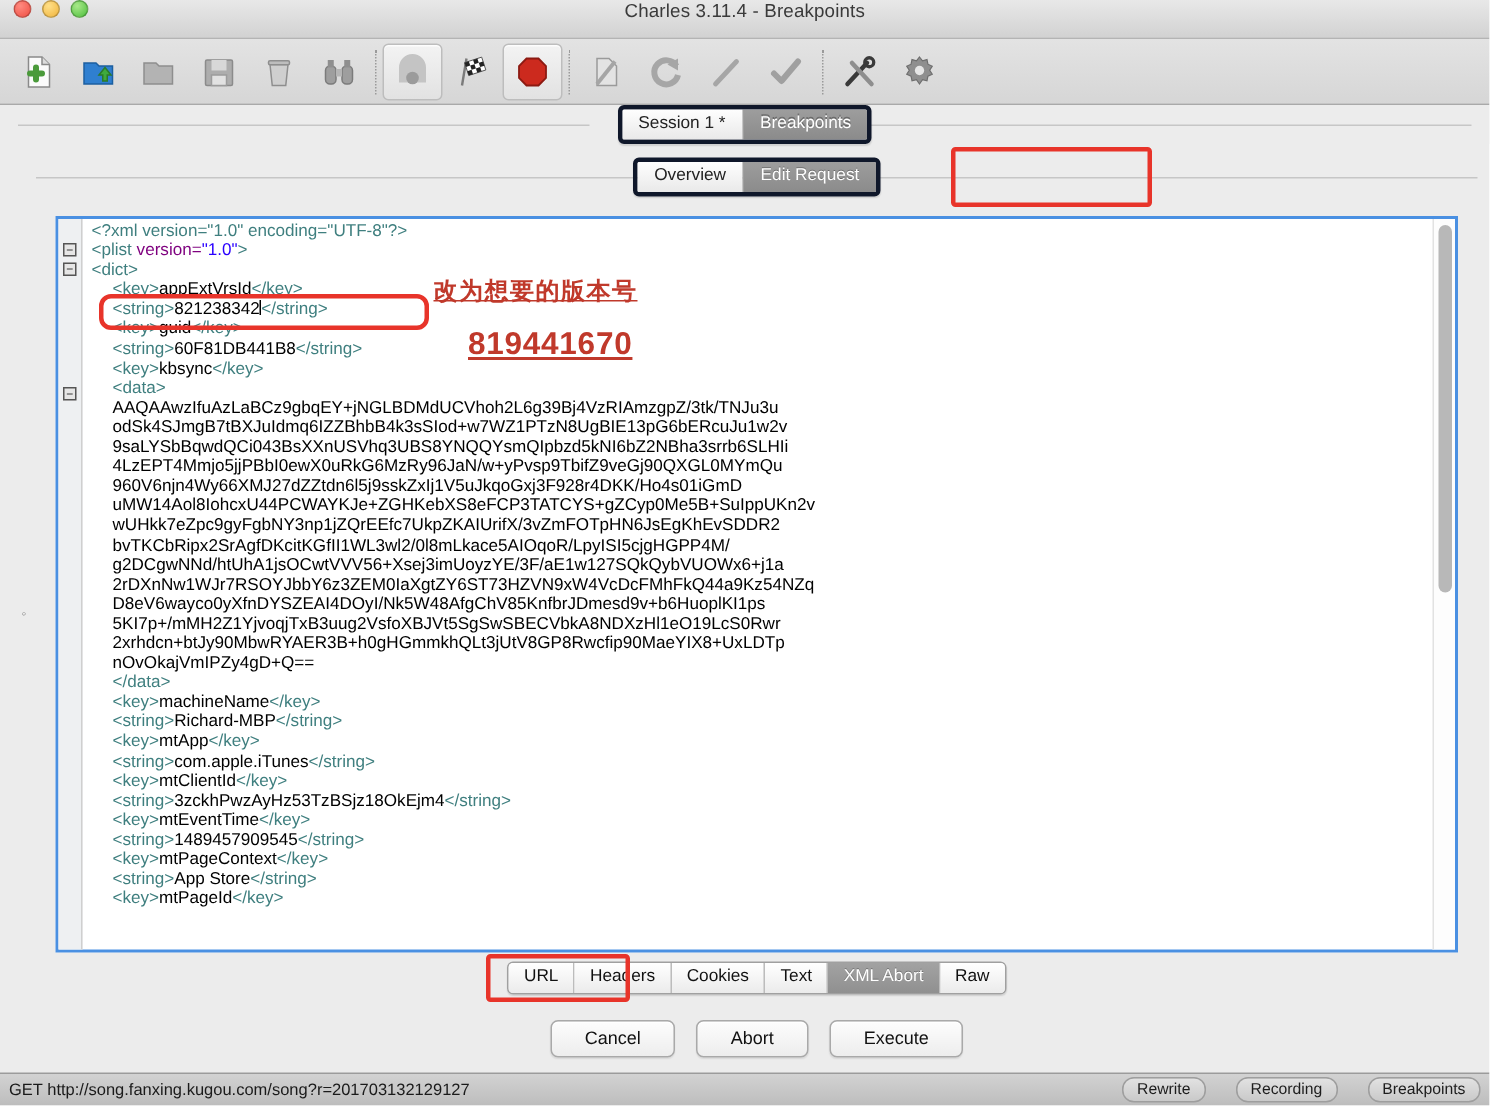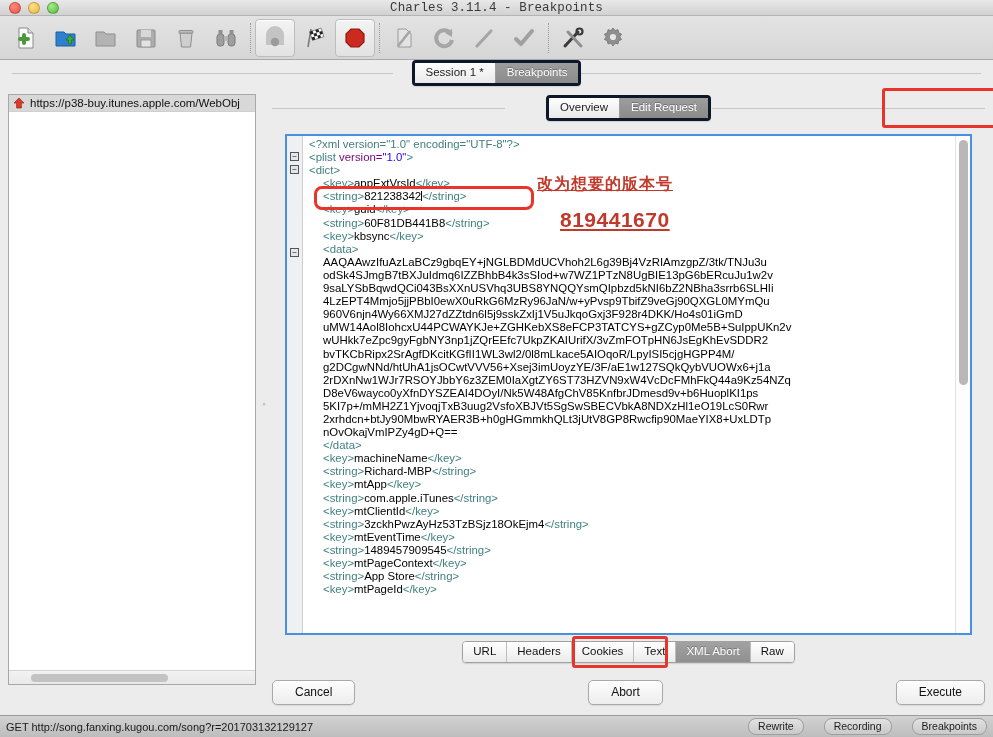--- a/index.html
+++ b/index.html
@@ -14,26 +14,25 @@
   .window {
     position: relative;
     width: 993px; height: 737px;
     background: #ececec;
     display: flex; flex-direction: column;
   }
 
   
   .titlebar {
     position: relative;
-    height: 16px;
+    height: 26px;
     background: linear-gradient(to bottom, #e8e8e8 0%, #d2d2d2 100%);
     border-bottom: 1px solid #b4b4b4;
-    display: flex; align-items: center;
+    display: flex; align-items: flex-start;
     flex: 0 0 auto;
-    font-family: Liberation Mono, monospace;
   }
   .traffic { display: flex; gap: 7px; margin-left: 9px; }
   .tl { width: 12px; height: 12px; border-radius: 50%; border: 1px solid rgba(0,0,0,.22); }
   .tl.red { background: radial-gradient(circle at 35% 30%, #ff8a80, #ef4f43); }
   .tl.yellow { background: radial-gradient(circle at 35% 30%, #ffe08a, #f0b43c); }
   .tl.green { background: radial-gradient(circle at 35% 30%, #a9e88a, #4dbf3c); }
   .title-text {
     position: absolute; left: 0; right: 0; text-align: center;
     font-size: 12.5px; color: #3a3a3a; letter-spacing: .1px;
   }
@@ -233,21 +232,21 @@
     color: #111; border-right: 1px solid #bcbcbc;
   }
   .fmt:last-child { border-right: none; }
   .fmt.active {
     background: linear-gradient(to bottom,#a2a2a2,#909090);
     color: #fff; text-shadow: 0 -1px 0 rgba(0,0,0,.3);
   }
 
   
   .actions {
-    height: 46px; display: flex; align-items: center; justify-content: space-between;
+    height: 46px; display: flex; align-items: center; justify-content: center;
     gap: 14px;
   }
   .btn {
     font-size: 12px; color: #111;
     background: linear-gradient(to bottom,#fdfdfd,#ededed);
     border: 1px solid #a9a9a9; border-radius: 5px;
     padding: 4px 22px 5px;
     box-shadow: 0 1px 1px rgba(0,0,0,.09), inset 0 1px 0 #fff;
   }
 
@@ -411,32 +410,20 @@
 
   <div class="tabstrip">
     <div class="seg-group">
       <div class="seg">Session 1 *</div>
       <div class="seg active">Breakpoints</div>
     </div>
   </div>
 
   <div class="body">
 
-    <div class="sidebar">
-      <div class="tree-row">
-        <svg class="arrow-icon" width="12" height="12" viewBox="0 0 12 12">
-          <polygon points="6,1 11,6 8.4,6 8.4,11 3.6,11 3.6,6 1,6" fill="#d93a2b" stroke="#9c2418" stroke-width=".7"></polygon>
-        </svg>
-        <span>https://p38-buy.itunes.apple.com/WebObj</span>
-      </div>
-      <div class="tree-body"></div>
-      <div class="h-scroll">
-        <div class="h-thumb"></div>
-      </div>
-    </div>
 
     <div class="splitter">
       <div class="splitter-dot">◦</div>
     </div>
 
     <div class="rightpanel">
 
       <div class="view-tabs">
         <div class="seg-group">
           <div class="seg">Overview</div>

